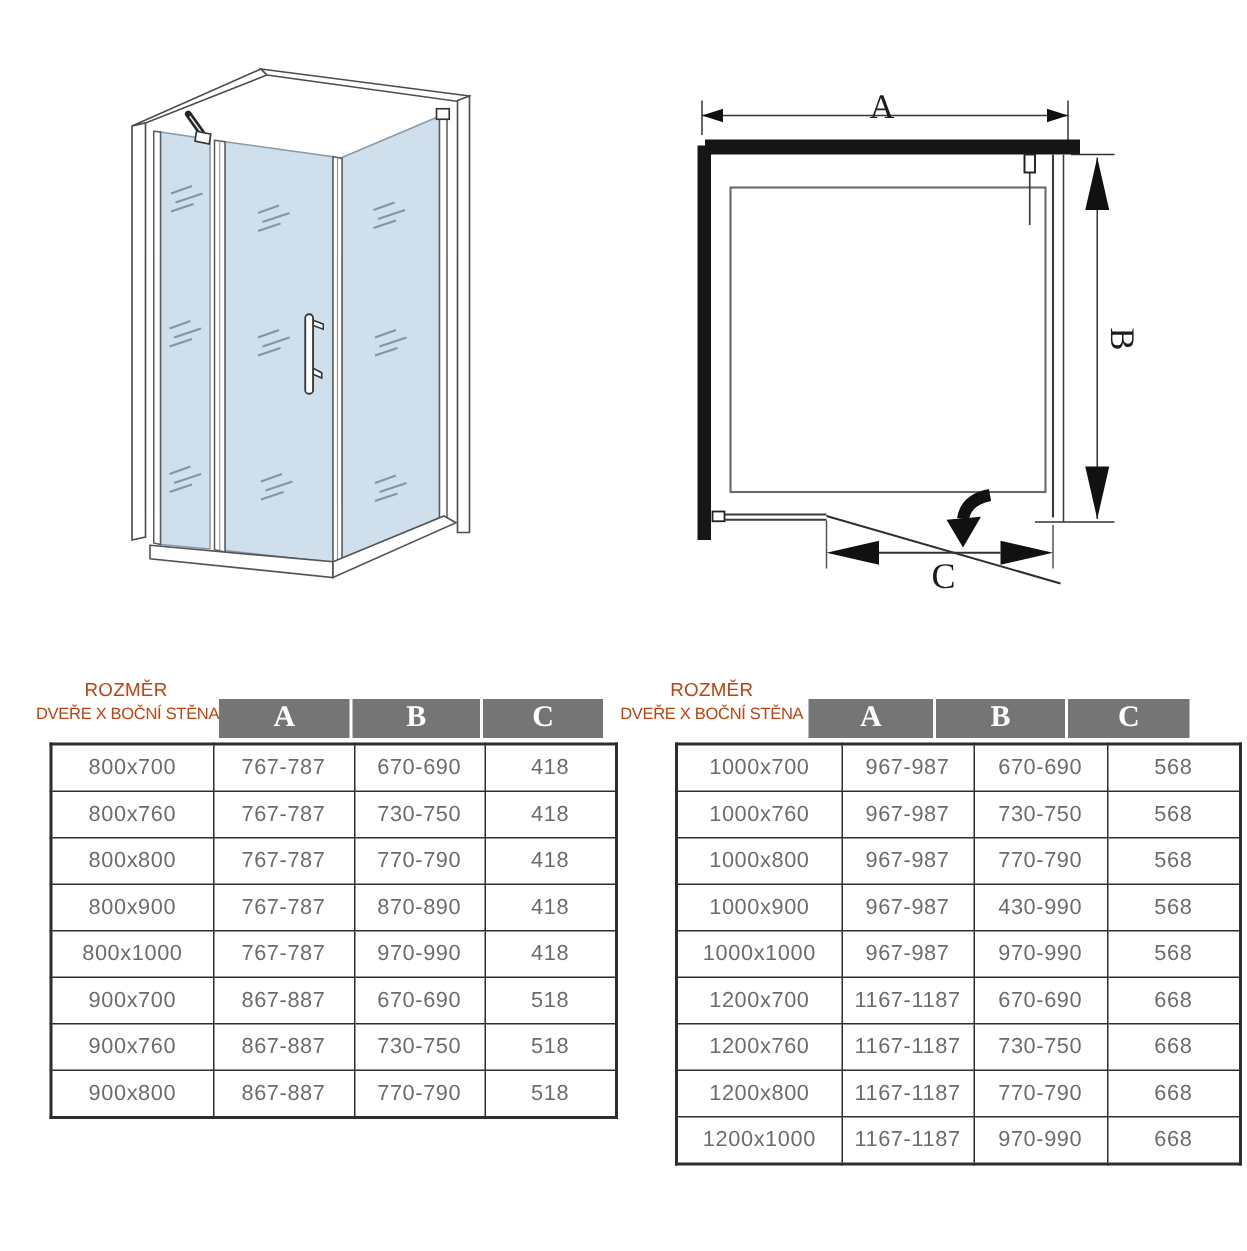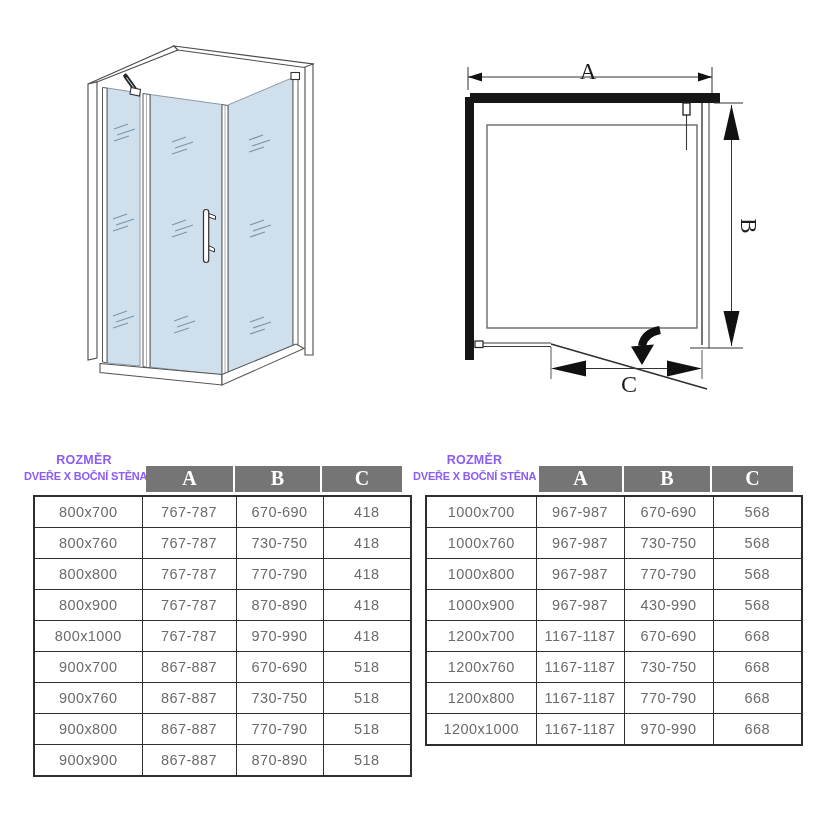--- a/index.html
+++ b/index.html
@@ -3,21 +3,21 @@
 <meta charset="utf-8">
 <style>
   html,body { margin:0; padding:0; }
   body {
     width:831px; height:834px; position:relative; background:#ffffff;
     font-family:"Liberation Sans", sans-serif; overflow:hidden;
   }
   .abs { position:absolute; }
 
   
-  .panel-title { text-align:center; color:#8b5cf6; font-weight:bold; }
+  .panel-title { text-align:center; color:#c2410c; font-weight:normal; }
   .panel-title .l1 { font-size:12.5px; line-height:15px; letter-spacing:0.2px; }
   .panel-title .l2 { font-size:11px; line-height:17px; white-space:nowrap; letter-spacing:-0.2px; }
 
   
   .abc-bar { display:flex; height:26px; }
   .abc-cell {
     background:#757575; color:#fff; text-align:center;
     font-family:"Liberation Serif", serif; font-weight:bold; font-size:20px;
     line-height:25px;
   }
@@ -215,39 +215,33 @@
         <td>867-887</td>
         <td>730-750</td>
         <td>518</td>
       </tr>
       <tr>
         <td>900x800</td>
         <td>867-887</td>
         <td>770-790</td>
         <td>518</td>
       </tr>
-      <tr>
-        <td>900x900</td>
-        <td>867-887</td>
-        <td>870-890</td>
-        <td>518</td>
-      </tr>
     </tbody>
 </table>
 
 <div class="abs panel-title" style="left:413px; top:453px; width:123px;">
   <div class="l1">ROZMĚR</div>
   <div class="l2">DVEŘE X BOČNÍ STĚNA</div>
 </div>
 <div class="abs abc-bar" style="left:539px; top:466px; width:256px;">
   <div class="abc-cell" style="width:83px;">A</div>
   <div class="abc-cell" style="width:86px;">B</div>
   <div class="abc-cell" style="width:81px;">C</div>
 </div>
-<table class="spec abs" style="left:425px; top:495px; width:376px;">
+<table class="spec abs" style="left:450px; top:495px; width:376px;">
   <colgroup>
       <col style="width:110px">
       <col style="width:88px">
       <col style="width:89px">
       <col style="width:89px">
     </colgroup>
   <tbody>
       <tr>
         <td>1000x700</td>
         <td>967-987</td>
@@ -266,20 +260,26 @@
         <td>770-790</td>
         <td>568</td>
       </tr>
       <tr>
         <td>1000x900</td>
         <td>967-987</td>
         <td>430-990</td>
         <td>568</td>
       </tr>
       <tr>
+        <td>1000x1000</td>
+        <td>967-987</td>
+        <td>970-990</td>
+        <td>568</td>
+      </tr>
+      <tr>
         <td>1200x700</td>
         <td>1167-1187</td>
         <td>670-690</td>
         <td>668</td>
       </tr>
       <tr>
         <td>1200x760</td>
         <td>1167-1187</td>
         <td>730-750</td>
         <td>668</td>

